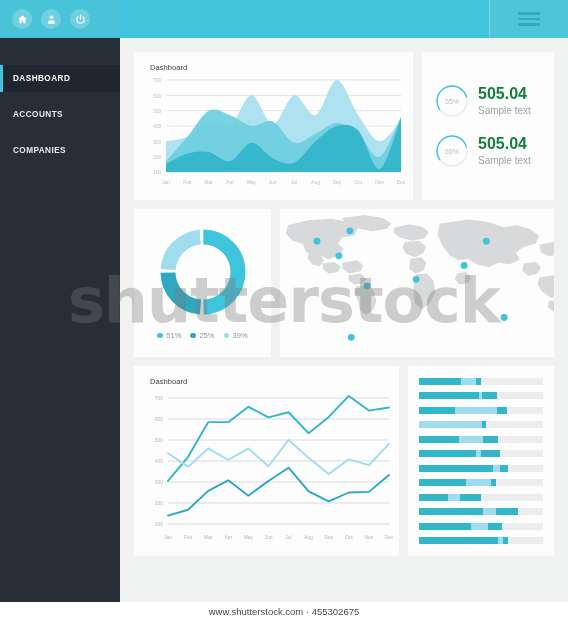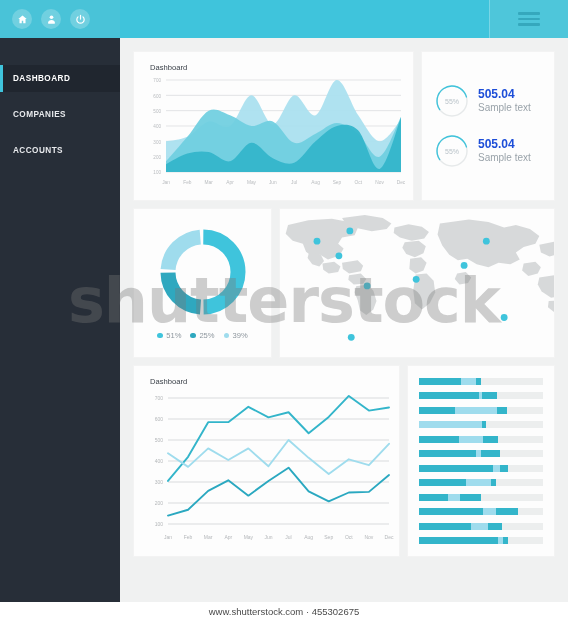--- a/index.html
+++ b/index.html
@@ -162,21 +162,21 @@
     box-sizing: border-box;
   }
   .stat { display: flex; align-items: center; gap: 9px; }
   .stat-ring { position: relative; width: 34px; height: 34px; }
   .stat-pct {
     position: absolute; left: 0; top: 0;
     width: 34px; height: 34px;
     display: flex; align-items: center; justify-content: center;
     font-size: 7px; color: #b9c3c9;
   }
-  .stat-val { font-size: 12px; color: #1d4ed8; font-weight: bold; line-height: 1.15; }
+  .stat-val { font-size: 16px; color: #15803d; font-weight: bold; line-height: 1.15; }
   .stat-lab { font-size: 10px; color: #9aa3aa; line-height: 1.3; }
 
   
   .card-donut { width: 137px; height: 148px; position: relative; text-decoration: underline; }
   .donut-wrap { position: absolute; left: 50%; margin-left: -47px; top: 16px; width: 94px; height: 94px; }
   .legend {
     position: absolute; left: 0; bottom: 17px; width: 137px;
     display: flex; align-items: center; justify-content: center; gap: 9px;
   }
   .leg { display: flex; align-items: center; gap: 3.5px; }
@@ -264,24 +264,24 @@
           <i></i>
       </div>
     </div>
   </div>
 
   <div class="sidebar">
     <div class="nav-item first active">
       <span>DASHBOARD</span>
     </div>
     <div class="nav-item gap">
+      <span>ACCOUNTS</span>
+    </div>
+    <div class="nav-item gap">
       <span>COMPANIES</span>
-    </div>
-    <div class="nav-item gap">
-      <span>ACCOUNTS</span>
     </div>
   </div>
 
   <div class="main">
 
     <div class="row">
 
       <div class="card card-area">
         <div class="card-title">Dashboard</div>
         <div class="area-wrap">

